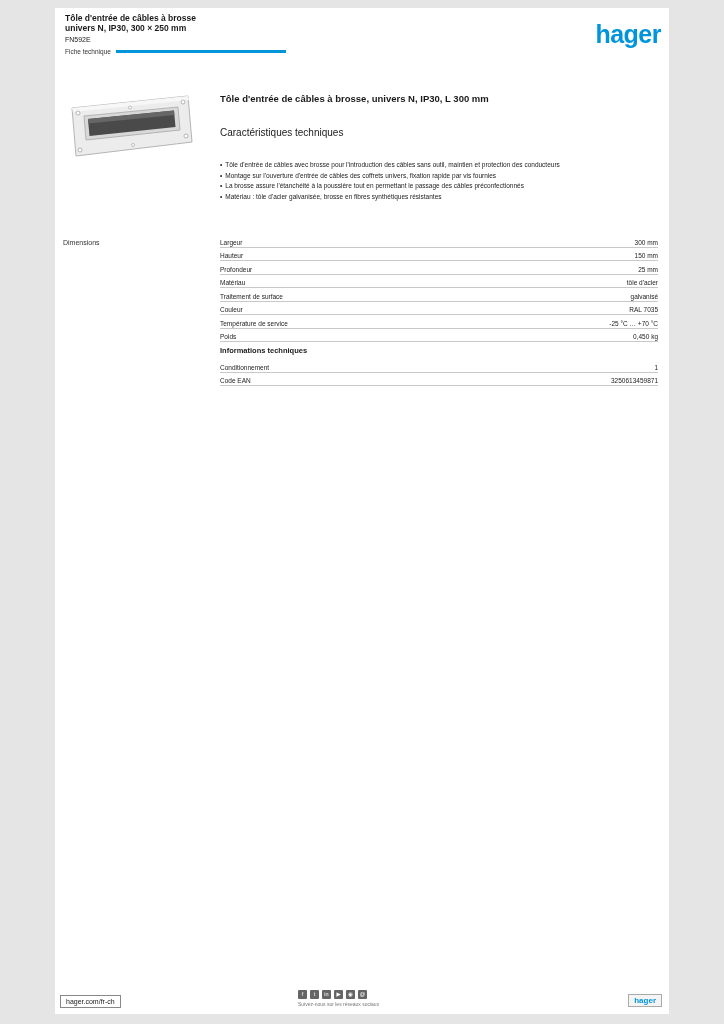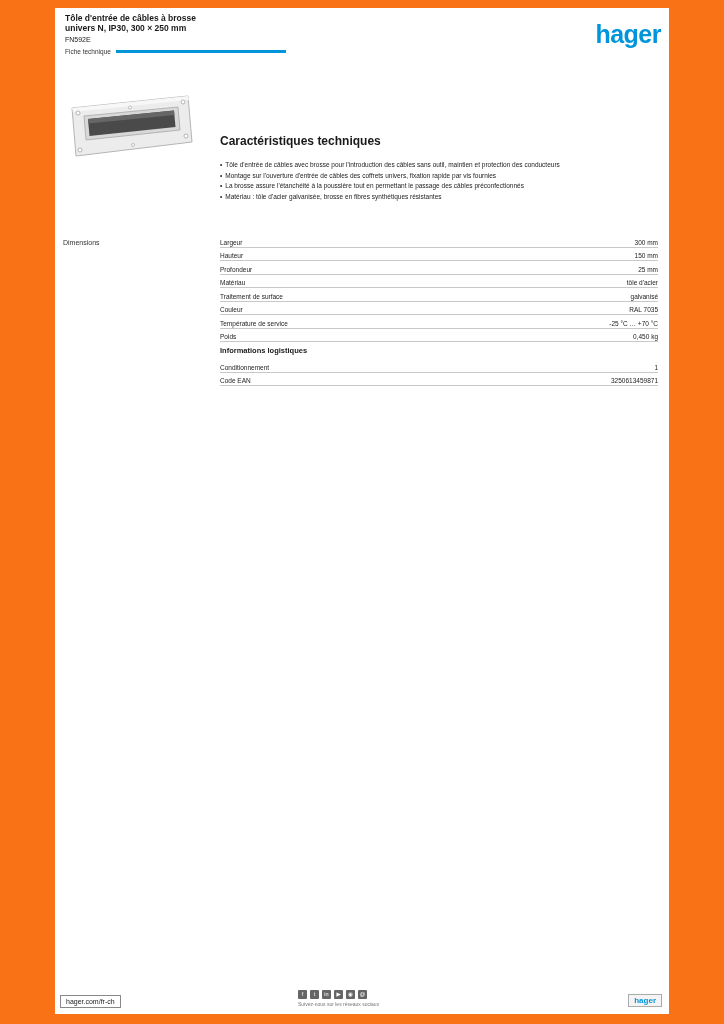--- a/index.html
+++ b/index.html
@@ -1,34 +1,34 @@
 <!DOCTYPE html>
 <html><head>
 <meta charset="utf-8">
 <style>
   html,body{margin:0;padding:0;background:#000;}
   body{font-family:"Liberation Sans",sans-serif;color:#1a1a1a;}
-  #canvas{position:relative;width:724px;height:1024px;background:#f97316;overflow:hidden;margin:0 auto;}
+  #canvas{position:relative;width:724px;height:1024px;background:#e5e5e5;overflow:hidden;margin:0 auto;}
   #page{position:absolute;left:55px;top:8px;width:614px;height:1006px;background:#fff;}
 
   
   .header-block{position:absolute;left:10px;top:5px;width:300px;}
   .h-line1,.h-line2{font-size:8.5px;font-weight:bold;line-height:10px;}
   .h-line3{font-size:7px;line-height:9px;margin-top:2px;}
   .h-docrow{margin-top:4px;display:flex;align-items:center;gap:5px;}
   .h-doclabel{font-size:6.5px;color:#333;white-space:nowrap;}
   .h-rule{width:170px;height:3px;background:#0095DB;}
   .logo{position:absolute;top:12px;right:8px;font-size:25px;font-weight:bold;color:#0095DB;letter-spacing:-0.5px;line-height:28px;}
 
   
   .product-image{position:absolute;left:7px;top:78px;width:138px;height:80px;}
 
   
   .product-title{position:absolute;left:165px;top:85px;width:330px;font-size:9.5px;font-weight:bold;line-height:12px;}
-  .section-title{position:absolute;left:165px;top:126px;font-size:12px;font-weight:bold;}
+  .section-title{position:absolute;left:165px;top:119px;font-size:10px;font-weight:normal;}
   .bullets{position:absolute;left:165px;top:152px;width:438px;}
   .bullet-row{display:flex;gap:3px;font-size:6.5px;line-height:10.5px;color:#222;}
   .bullet-glyph{flex:0 0 auto;}
   .bullet-text{flex:1;text-align:justify;}
 
   .specs{position:absolute;left:165px;top:226px;width:438px;}
   .row{display:flex;align-items:flex-end;border-bottom:1px solid #c8c8c8;height:11.5px;font-size:6.5px;padding-bottom:1px;}
   .row .lbl{flex:0 1 auto;color:#222;}
   .row .sp{flex:1;}
   .row .val{flex:0 0 auto;text-align:right;color:#222;}
@@ -73,20 +73,21 @@
         <polygon points="26,33 112,24.5 112.4,29 26.4,37.5" fill="#666"></polygon>
         <circle cx="16" cy="27" r="2" fill="#fff" stroke="#999" stroke-width="0.7"></circle>
         <circle cx="121" cy="16" r="2" fill="#fff" stroke="#999" stroke-width="0.7"></circle>
         <circle cx="18" cy="64" r="2" fill="#fff" stroke="#999" stroke-width="0.7"></circle>
         <circle cx="124" cy="50" r="2" fill="#fff" stroke="#999" stroke-width="0.7"></circle>
         <circle cx="68" cy="21.5" r="1.5" fill="#fff" stroke="#999" stroke-width="0.6"></circle>
         <circle cx="71" cy="59" r="1.5" fill="#fff" stroke="#999" stroke-width="0.6"></circle>
       </svg>
     </div>
 
+    <div class="product-title">Tôle d'entrée de câbles à brosse, univers N, IP30, L 300 mm</div>
     <div class="section-title">Caractéristiques techniques</div>
 
     <div class="bullets">
       <div class="bullet-row">
         <span class="bullet-glyph">•</span>
         <span class="bullet-text">Tôle d'entrée de câbles avec brosse pour l'introduction des câbles sans outil, maintien et protection des conducteurs</span>
       </div>
       <div class="bullet-row">
         <span class="bullet-glyph">•</span>
         <span class="bullet-text">Montage sur l'ouverture d'entrée de câbles des coffrets univers, fixation rapide par vis fournies</span>
@@ -140,21 +141,21 @@
         <span class="val">-25 °C … +70 °C</span>
       </div>
       <div class="row">
         <span class="lbl">Poids</span>
           <span class="sp"></span>
         <span class="val">0,450 kg</span>
       </div>
     </div>
 
     <div class="logistics">
-      <div class="sec">Informations logistiques</div>
+      <div class="sec">Informations techniques</div>
       <div class="row">
         <span class="lbl">Conditionnement</span>
           <span class="sp"></span>
         <span class="val">1</span>
       </div>
       <div class="row">
         <span class="lbl">Code EAN</span>
           <span class="sp"></span>
         <span class="val">3250613459871</span>
       </div>

